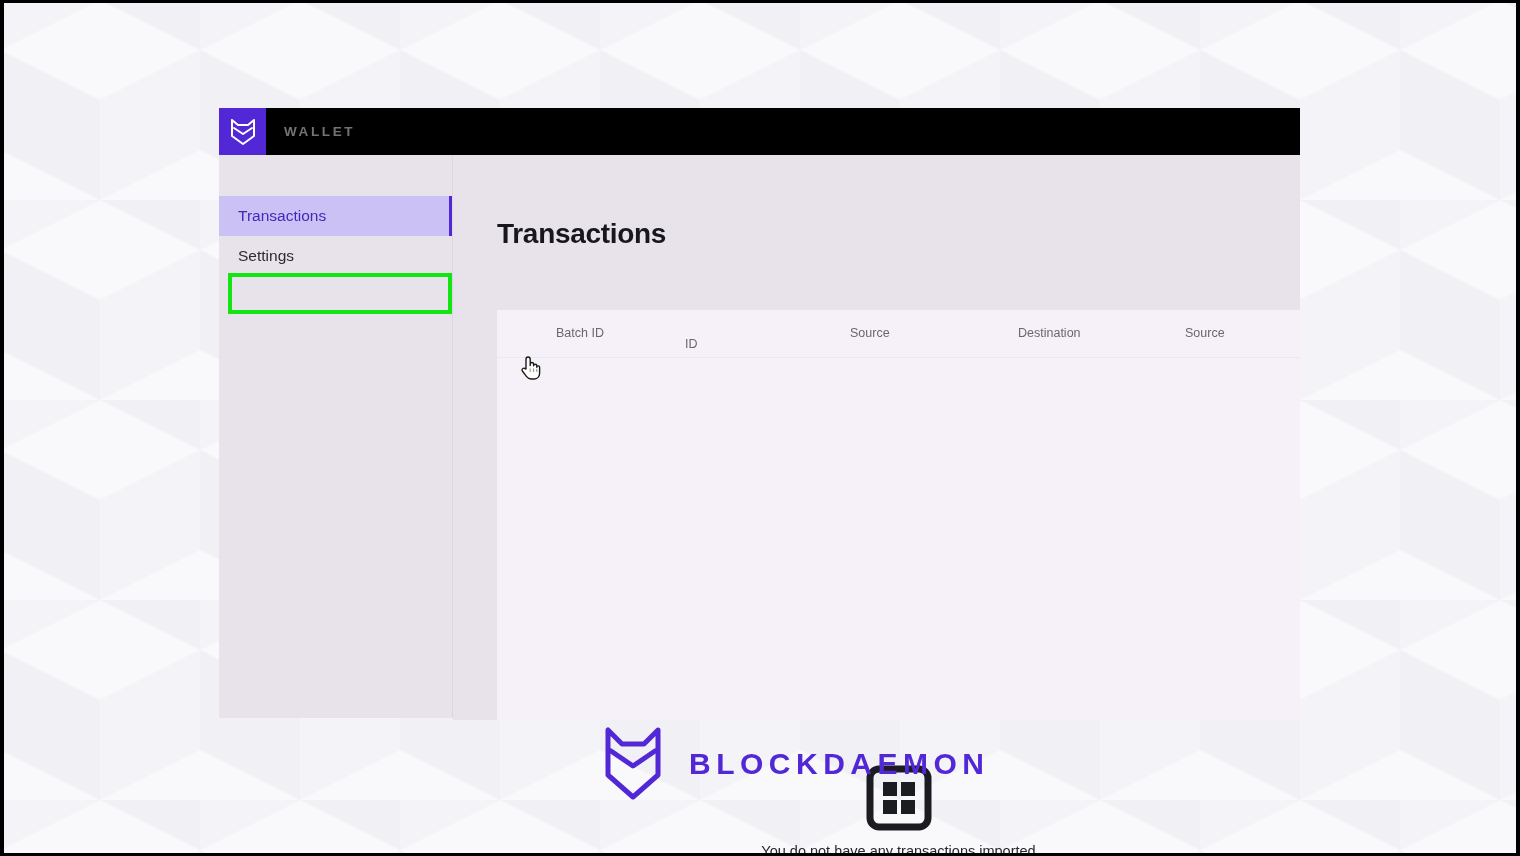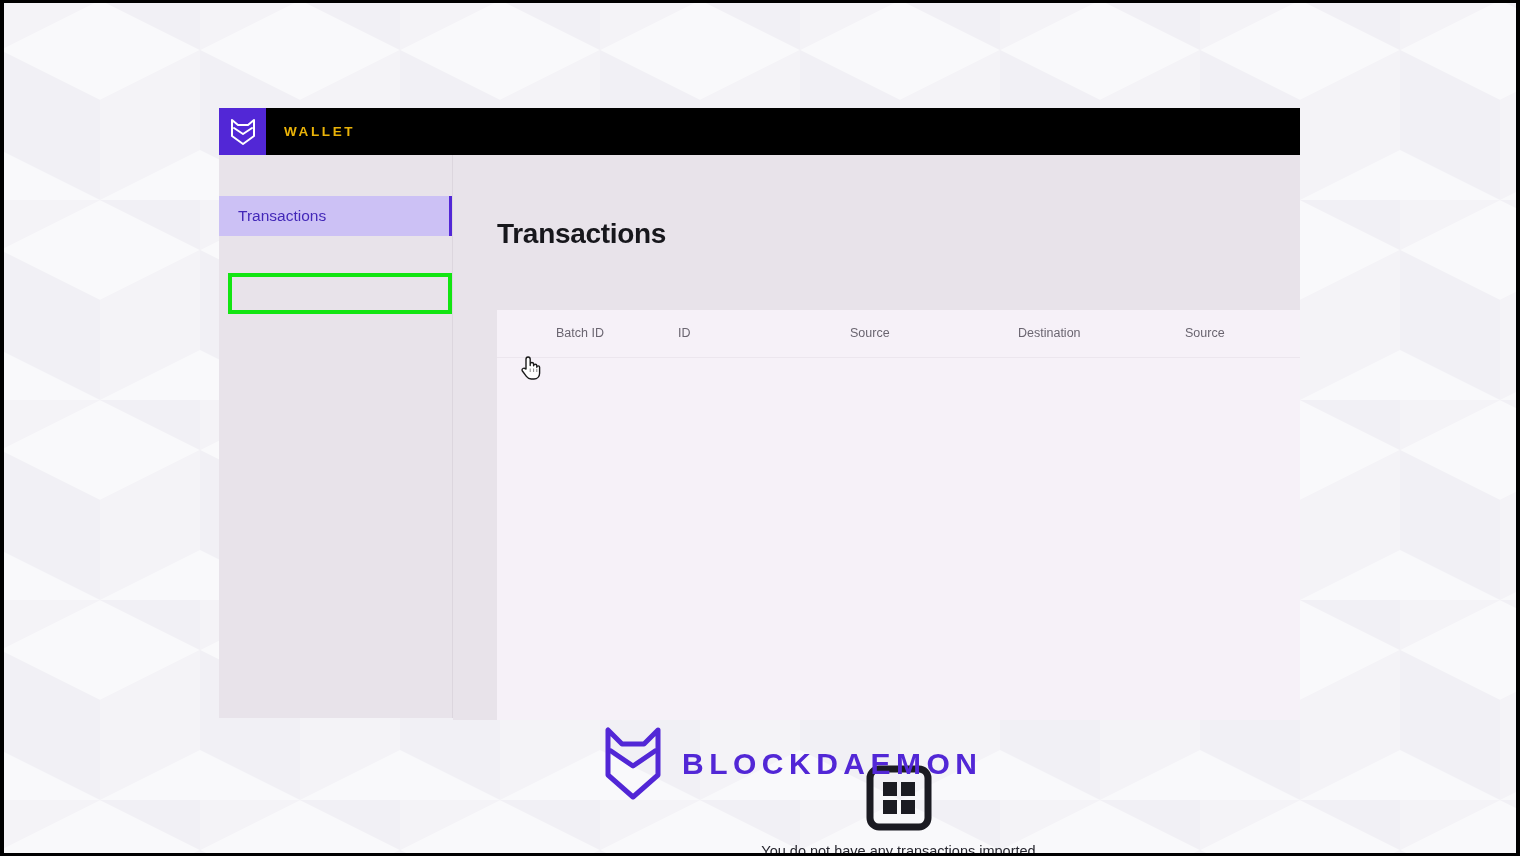--- a/index.html
+++ b/index.html
@@ -64,21 +64,21 @@
     width: 47px;
     height: 47px;
     background: #5227d6;
     display: flex;
     align-items: center;
     justify-content: center;
     flex: 0 0 auto;
   }
   #brand-badge svg { display: block; }
   #app-title {
-    color: #eab308;
+    color: #737373;
     font-size: 13.5px;
     font-weight: bold;
     letter-spacing: 2.6px;
     margin-left: 18px;
     font-family: "Liberation Sans", sans-serif;
   }
 
   
   #app-body {
     position: absolute;
@@ -177,21 +177,21 @@
   }
   .th {
     position: absolute;
     top: 16px;
     font-size: 12.5px;
     color: #6a6570;
     font-family: "Liberation Sans", sans-serif;
     white-space: nowrap;
   }
   .th.c0 { left: 33px; margin-left: 26px; }
-  .th.c1 { left: 181px; }
+  .th.c1 { left: 188px; margin-top: 11px; }
   .th.c2 { left: 353px; }
   .th.c3 { left: 521px; }
   .th.c4 { left: 688px; }
 
   #table-divider {
     position: absolute;
     left: 0;
     top: 47px;
     width: 803px;
     height: 1px;
@@ -234,21 +234,21 @@
   
   #footer-brand {
     position: absolute;
     left: 605px;
     top: 727px;
     display: flex;
     align-items: center;
     z-index: 20;
   }
   #footer-wordmark {
-    margin-left: 21px;
+    margin-left: 28px;
     color: #5227d6;
     font-size: 30px;
     font-weight: bold;
     letter-spacing: 5.5px;
     font-family: "Liberation Sans", sans-serif;
   }
 </style>
 </head>
 <body>
 
@@ -286,20 +286,23 @@
     </div>
     <div id="app-title">WALLET</div>
   </div>
 
   <div id="app-body">
 
     <nav id="sidebar">
       <div class="nav-item first active">
         <span>Transactions</span>
       </div>
+      <div class="nav-item">
+        <span>Settings</span>
+      </div>
       <div id="settings-highlight"></div>
     </nav>
 
     <main id="main-region">
       <h1 id="page-title">Transactions</h1>
 
       <section id="table-card">
         <div id="table-header-row">
           <div class="th c0">Batch ID</div>
           <div class="th c1">ID</div>

